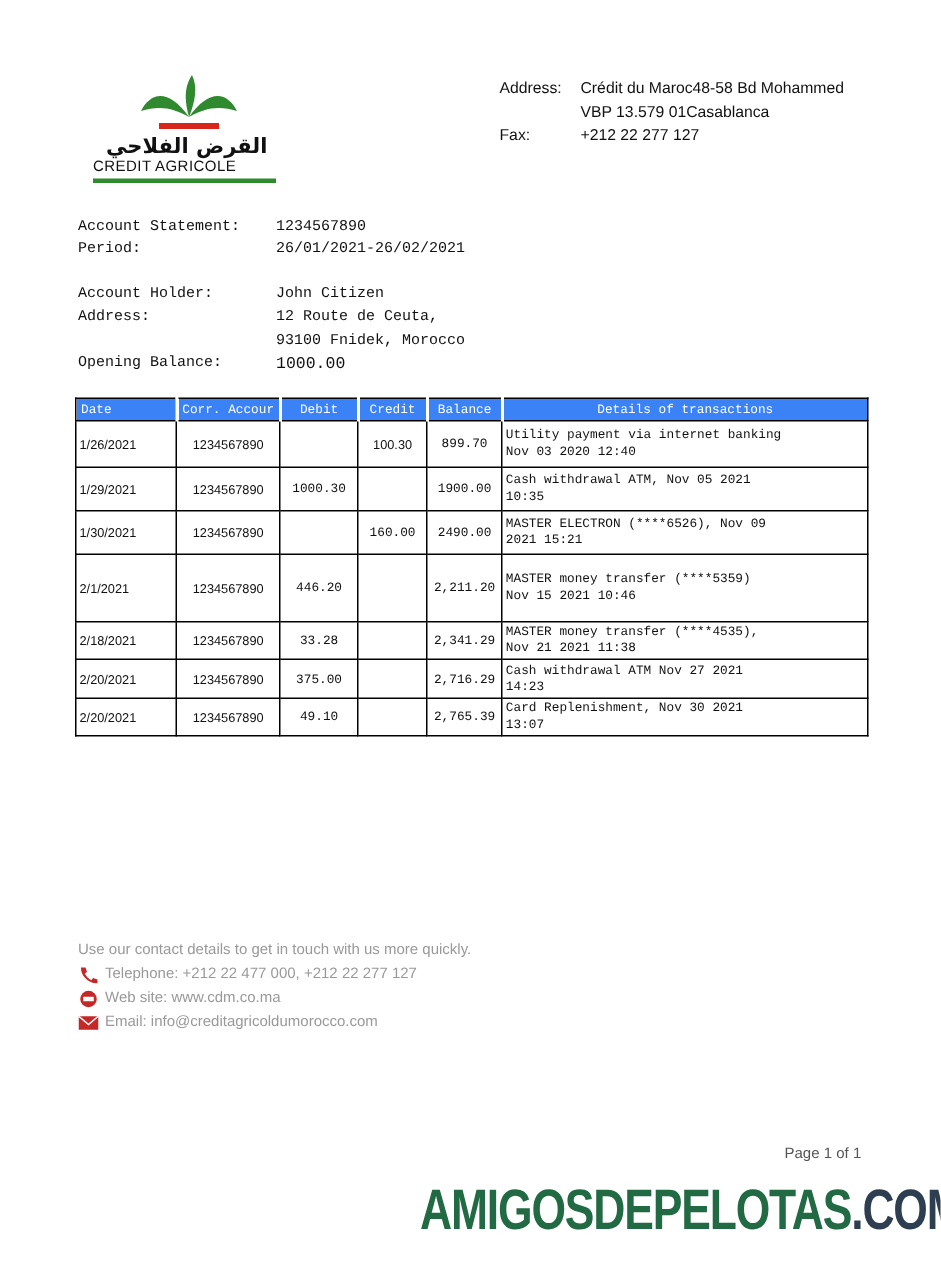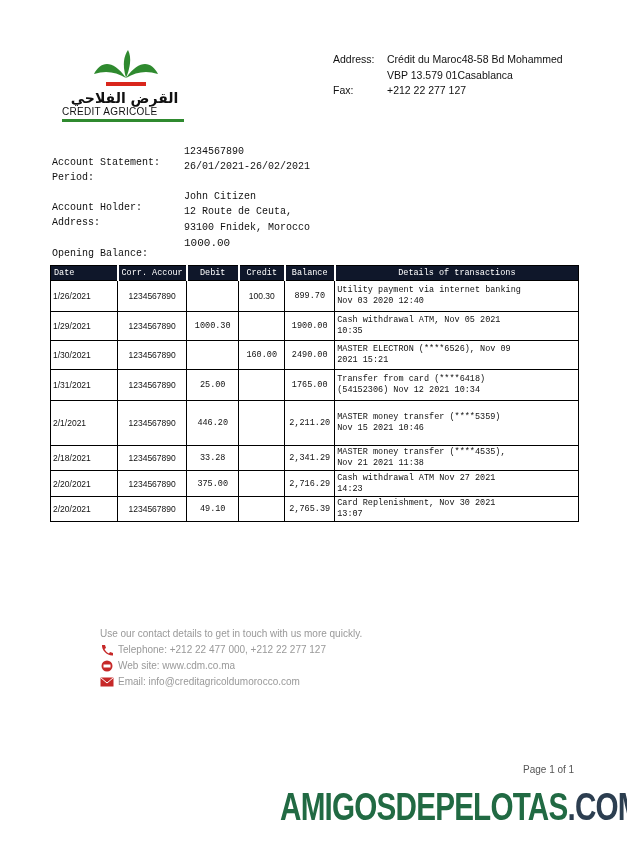--- a/index.html
+++ b/index.html
@@ -5,31 +5,31 @@
   html, body { margin:0; padding:0; background:#ffffff; }
   body { width:627px; height:850px; position:relative; overflow:hidden; font-family:"Liberation Sans", sans-serif; color:#111; }
   .logo { position:absolute; left:62px; top:48px; width:128px; height:80px; }
   .logo-text { position:absolute; left:62px; top:106px; width:125px; font-size:10px; font-weight:normal; letter-spacing:0.3px; color:#111; font-family:"Liberation Sans", sans-serif; }
   .logo-arabic { position:absolute; left:62px; top:90px; width:125px; font-size:14px; font-weight:bold; text-align:center; font-family:"DejaVu Sans", sans-serif; }
   .logo-underline { position:absolute; left:62px; top:119px; width:122px; height:3px; background:#2f8a2f; }
   .addr-block { position:absolute; left:333px; top:52px; font-size:10.5px; line-height:15.5px; }
   .addr-row { display:flex; }
   .addr-label { width:54px; }
   .info { position:absolute; left:52px; font-size:10px; font-family:"Liberation Mono", monospace; }
-  .info .lbl { position:absolute; left:0; white-space:nowrap;margin-top:11px; }
+  .info .lbl { position:absolute; left:0; white-space:nowrap; }
   .info .val { position:absolute; left:132px; white-space:nowrap; }
   table.tx { position:absolute; left:50px; top:265px; width:529px; border-collapse:collapse; font-size:8.5px; }
-  table.tx th { background:#0f172a; color:#fff; font-weight:normal; height:14px; border:1px solid #000; border-left:2px solid #fff; padding:0 3px; text-align:center; font-family:"Liberation Mono", monospace; font-size:8.5px; white-space:nowrap; overflow:hidden; }
+  table.tx th { background:#3b82f6; color:#fff; font-weight:normal; height:14px; border:1px solid #000; border-left:2px solid #fff; padding:0 3px; text-align:center; font-family:"Liberation Mono", monospace; font-size:8.5px; white-space:nowrap; overflow:hidden; }
   table.tx th:first-child { text-align:left; border-left:1px solid #000; }
   table.tx td { border:1.5px solid #000; padding:0 2px; font-family:"Liberation Mono", monospace; vertical-align:middle; }
   table.tx td.date, table.tx td.acc { font-family:Liberation Sans, sans-serif; font-size:8.5px;margin-top:10px; }
   table.tx td.num { text-align:center; }
   table.tx td.det { line-height:11px; font-size:8.5px; }
   .footer { position:absolute; left:52px; top:626px; font-size:10px; color:#999; line-height:16px; }
-  .footer .row { display:flex; align-items:center;margin-left:48px; }
+  .footer .row { display:flex; align-items:center; }
   .footer .ico { width:14px; height:12px; margin-right:4px; display:inline-block; }
   .page-num { position:absolute; left:523px; top:764px; font-size:10px; color:#555; }
   .watermark { position:absolute; left:280px; top:786px; font-size:38px; font-weight:bold; letter-spacing:-1px; font-family:"Liberation Sans", sans-serif; transform:scaleX(0.78); transform-origin:left top; white-space:nowrap; }
   .wm-green { color:#216a43; }
   .wm-dark { color:#2c3e50; }
 </style>
 </head>
 <body>
 
 <svg class="logo" viewBox="0 0 128 80">
@@ -127,31 +127,20 @@
       <td class="date">1/30/2021</td>
       <td class="acc num">1234567890</td>
       <td class="num"></td>
       <td class="num">160.00</td>
       <td class="num">2490.00</td>
       <td class="det">
           <div>MASTER ELECTRON  (****6526),  Nov 09</div>
           <div>2021 15:21</div>
         </td>
     </tr>
-    <tr style="height:31px">
-      <td class="date">1/31/2021</td>
-      <td class="acc num">1234567890</td>
-      <td class="num">25.00</td>
-      <td class="num"></td>
-      <td class="num">1765.00</td>
-      <td class="det">
-          <div>Transfer from card  (****6418)</div>
-          <div>(54152306) Nov 12 2021 10:34</div>
-        </td>
-    </tr>
     <tr style="height:45px">
       <td class="date">2/1/2021</td>
       <td class="acc num">1234567890</td>
       <td class="num">446.20</td>
       <td class="num"></td>
       <td class="num">2,211.20</td>
       <td class="det">
           <div>MASTER money transfer (****5359)</div>
           <div>Nov 15 2021 10:46</div>
         </td>

